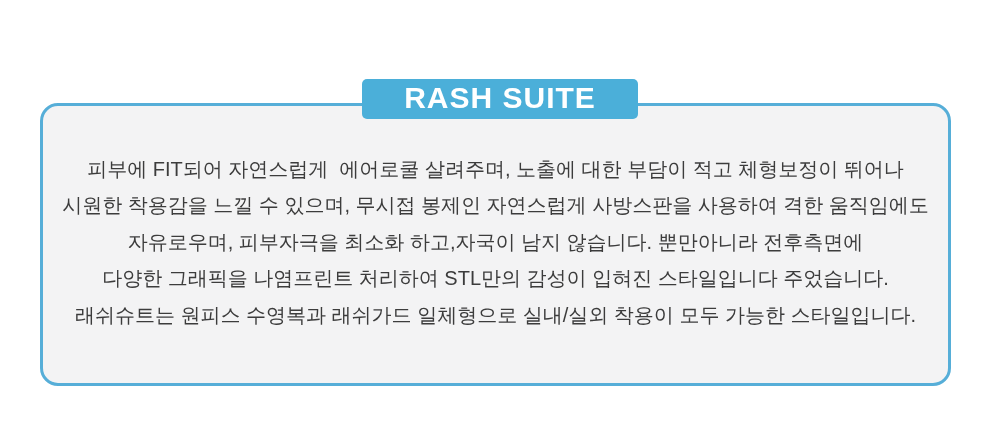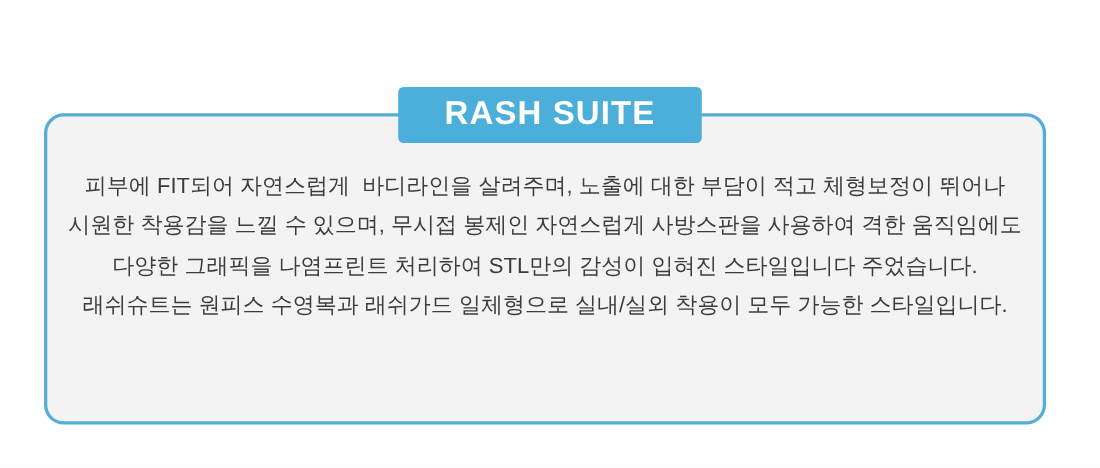--- a/index.html
+++ b/index.html
@@ -20,21 +20,21 @@
     background: #f3f3f4;
     border: 3px solid #56aed8;
     border-radius: 18px;
   }
   .badge {
     position: absolute;
     left: 50%;
     transform: translateX(-50%);
     top: 79px;
     width: 276px;
-    height: 51px;
+    height: 40px;
     background: #4bafd9;
     border-radius: 5px;
     display: flex;
     align-items: center;
     justify-content: center;
     z-index: 2;
   }
   .badge-label {
     color: #ffffff;
     font-size: 30px;
@@ -59,18 +59,19 @@
 </style>
 </head>
 <body>
 
 <div class="badge">
   <span class="badge-label">RASH SUITE</span>
 </div>
 
 <div class="panel">
   <div class="description">
-    <div class="line">피부에 FIT되어 자연스럽게  바디라인을 살려주며, 노출에 대한 부담이 적고 체형보정이 뛰어나</div>
+    <div class="line">피부에 FIT되어 자연스럽게  에어로쿨 살려주며, 노출에 대한 부담이 적고 체형보정이 뛰어나</div>
     <div class="line">시원한 착용감을 느낄 수 있으며, 무시접 봉제인 자연스럽게 사방스판을 사용하여 격한 움직임에도</div>
+    <div class="line">자유로우며, 피부자극을 최소화 하고,자국이 남지 않습니다. 뿐만아니라 전후측면에</div>
     <div class="line">다양한 그래픽을 나염프린트 처리하여 STL만의 감성이 입혀진 스타일입니다 주었습니다.</div>
     <div class="line">래쉬슈트는 원피스 수영복과 래쉬가드 일체형으로 실내/실외 착용이 모두 가능한 스타일입니다.</div>
   </div>
 </div>
 
 </body></html>

